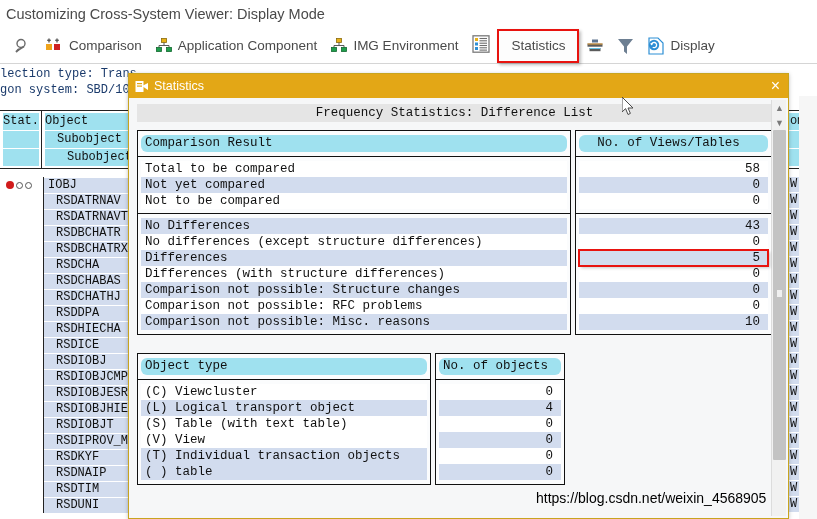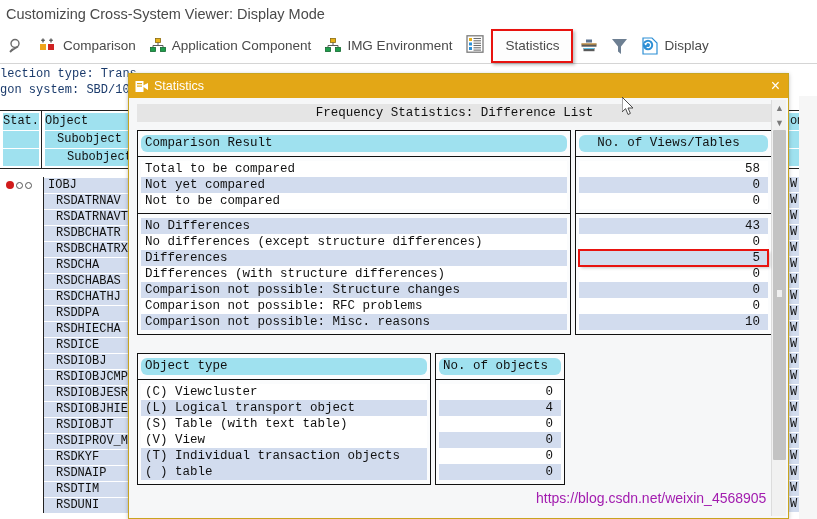--- a/index.html
+++ b/index.html
@@ -30,21 +30,21 @@
   }
 
   
   .toolbar {
     position: absolute; left: 0; top: 28px;
     width: 817px; height: 36px;
     background: #ffffff;
     border-bottom: 1px solid #d5d5d5;
     display: flex; align-items: center;
     gap: 0px;
-    padding-left: 2px;
+    padding-left: 8px;
     white-space: nowrap;
   }
   .tb-item {
     display: flex; align-items: center;
     height: 30px;
     padding: 0 7px;
     gap: 6px;
     font-size: 13.5px;
     color: #4a4a4a;
     cursor: default;
@@ -309,21 +309,21 @@
     left: 622px; top: 97px;
     width: 12px; height: 19px;
     z-index: 40;
   }
 
   
   .watermark {
     position: absolute;
     left: 536px; top: 490px;
     font-size: 14px;
-    color: #a21caf;
+    color: #000000;
     font-family: "Liberation Sans", sans-serif;
     white-space: nowrap;
     z-index: 30;
     pointer-events: none;
   }
 </style>
 </head>
 <body>
 
 <div id="app">

